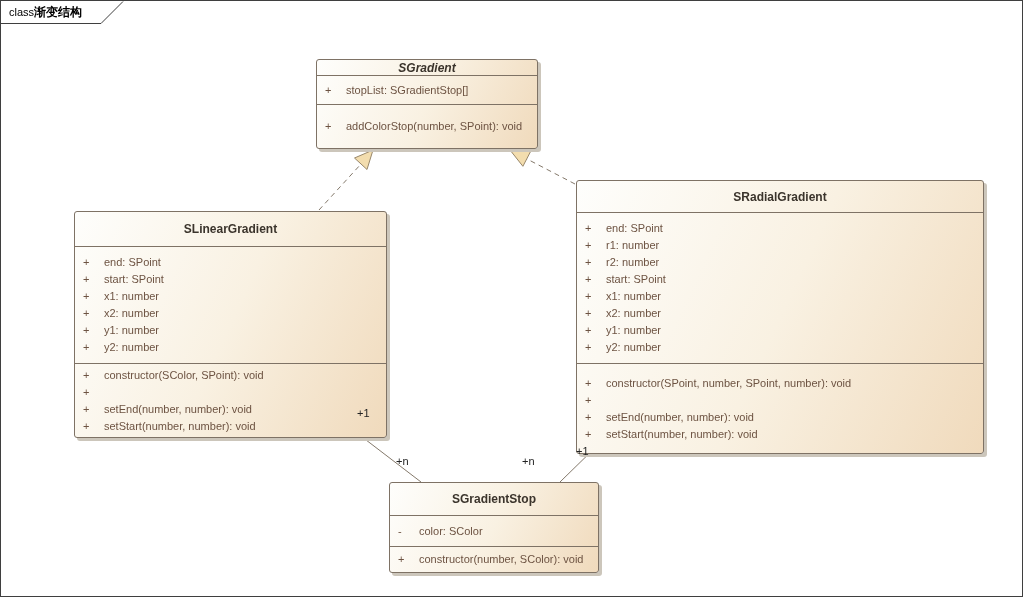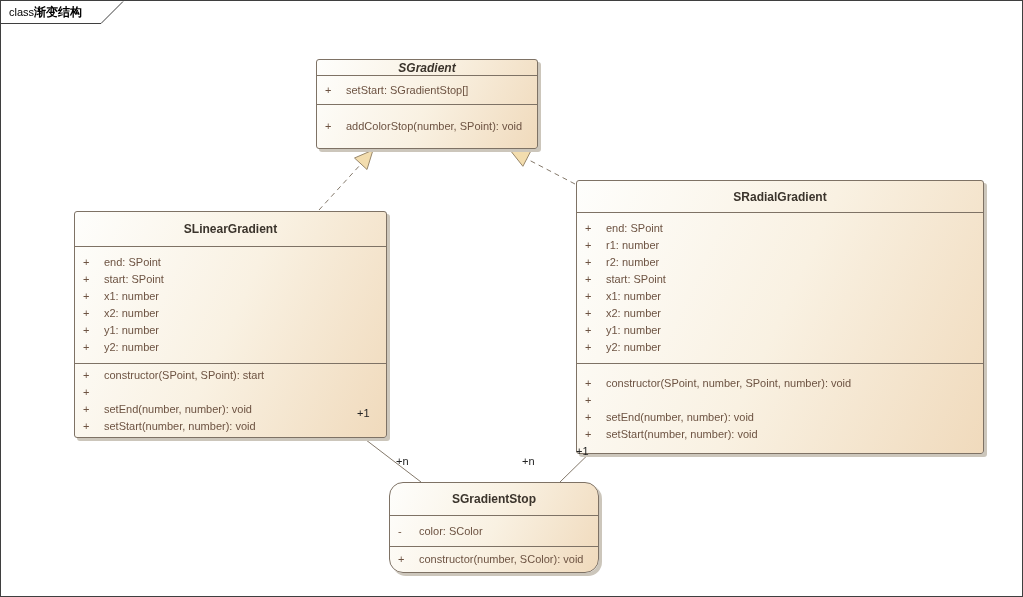--- a/index.html
+++ b/index.html
@@ -40,21 +40,21 @@
   
   .b-sg  { left:315px; top:58px;  width:222px; height:90px; }
   .b-sg .uml-title { height:16px; }
   .b-sg .attrs { height:28px; }
   .b-sl  { left:40px;  top:210px; width:313px; height:227px;margin-left:33px; }
   .b-sl .uml-title { height:35px; }
   .b-sl .attrs { height:116px; }
   .b-sr  { left:575px; top:179px; width:408px; height:274px; }
   .b-sr .uml-title { height:32px; }
   .b-sr .attrs { height:150px; }
-  .b-ss  { left:388px; top:481px; width:210px; height:91px;border-radius:14px; }
+  .b-ss  { left:388px; top:481px; width:210px; height:91px; }
   .b-ss .uml-title { height:33px; }
   .b-ss .attrs { height:30px; }
   
   .mult { position:absolute; font-size:11px; color:#222222; white-space:nowrap; }
   .m-l1 { left:356px; top:406px; }
   .m-ln { left:395px; top:454px; }
   .m-rn { left:521px; top:454px; }
   .m-r1 { left:575px; top:444px; }
 </style>
 </head>
@@ -77,21 +77,21 @@
     <line x1="602" y1="439" x2="559" y2="481" stroke-width="1" stroke="#84796b"></line>
   </svg>
 
   <div class="tab-text"><span class="kw">class</span><span class="nm">渐变结构</span></div>
 
   <div class="uml-class b-sg">
     <div class="uml-title abstract">SGradient</div>
     <div class="uml-section attrs">
         <div class="member">
           <span class="sign">+</span>
-          <span class="mtext">setStart: SGradientStop[]</span>
+          <span class="mtext">stopList: SGradientStop[]</span>
         </div>
       </div>
     <div class="uml-section methods">
         <div class="member">
           <span class="sign">+</span>
           <span class="mtext">addColorStop(number, SPoint): void</span>
         </div>
       </div>
   </div>
 
@@ -119,21 +119,21 @@
           <span class="mtext">y1: number</span>
         </div>
         <div class="member">
           <span class="sign">+</span>
           <span class="mtext">y2: number</span>
         </div>
       </div>
     <div class="uml-section methods">
         <div class="member">
           <span class="sign">+</span>
-          <span class="mtext">constructor(SPoint, SPoint): start</span>
+          <span class="mtext">constructor(SColor, SPoint): void</span>
         </div>
         <div class="member">
           <span class="sign">+</span>
         </div>
         <div class="member">
           <span class="sign">+</span>
           <span class="mtext">setEnd(number, number): void</span>
         </div>
         <div class="member">
           <span class="sign">+</span>

